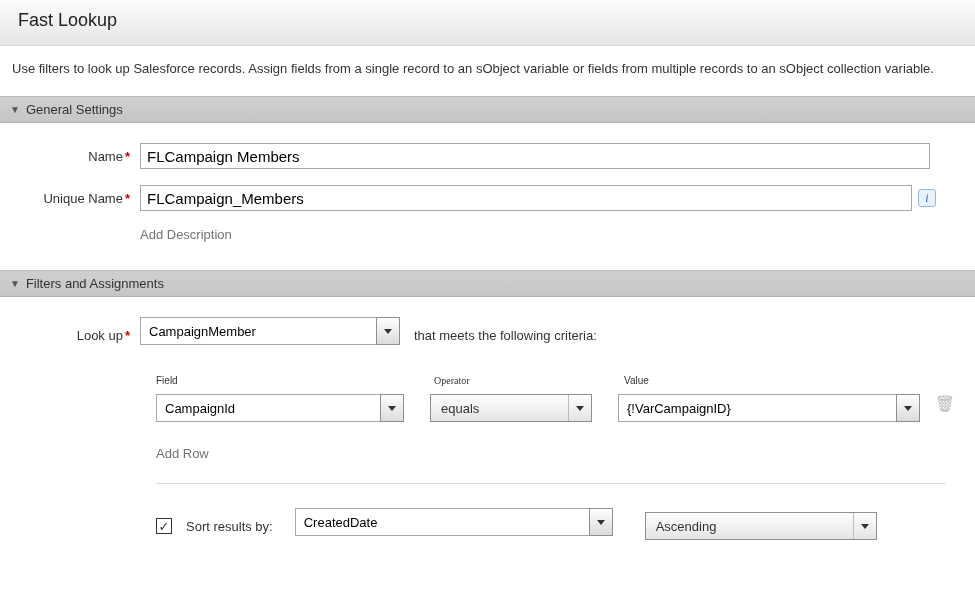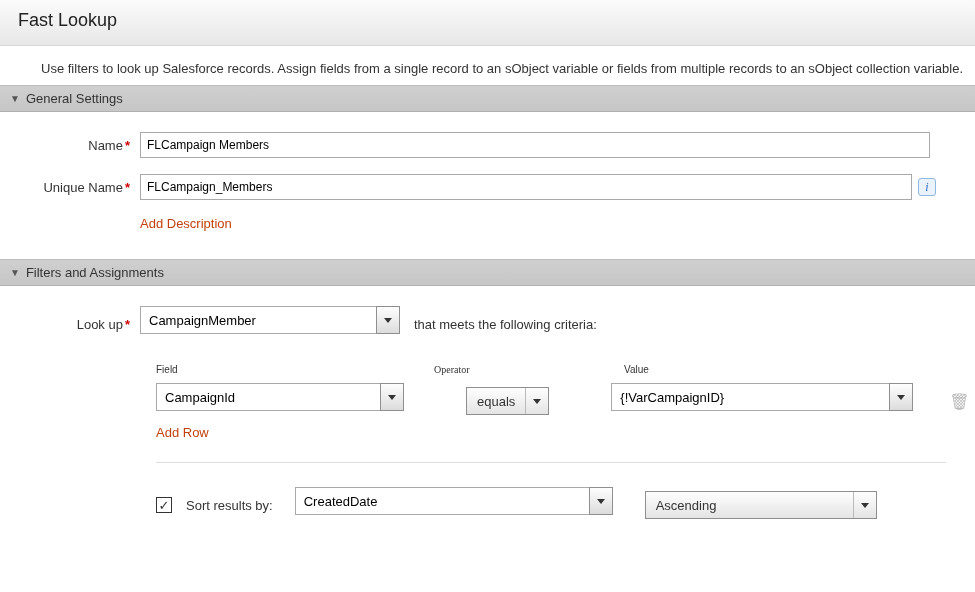--- a/index.html
+++ b/index.html
@@ -16,24 +16,23 @@
     border-bottom: 1px solid #d8d8d8;
     padding: 10px 6px 14px 18px;
   }
   .title-bar h1 {
     margin: 0;
     font-size: 18px;
     font-weight: normal;
     color: #222;
   }
   .intro {
-    padding: 14px 12px 7px 12px;
+    padding: 14px 12px 18px 12px;
     color: #333;
     line-height: 1.4;
-    text-align: right;
   }
   .section-header {
     background: linear-gradient(#cfcfcf, #c6c6c6);
     border-top: 1px solid #bdbdbd;
     border-bottom: 1px solid #b0b0b0;
     padding: 5px 10px;
     display: flex;
     align-items: center;
     gap: 6px;
   }
@@ -56,40 +55,40 @@
     width: 126px;
     text-align: right;
     padding-right: 6px;
     color: #333;
   }
   .req { color: #cc0000; font-weight: bold; margin-left: 2px; margin-right: 4px; }
   input.text {
     height: 26px;
     padding: 3px 6px;
     border: 1px solid #a9a9a9;
-    font-size: 12px;
+    font-size: 15px;
     width: 790px;
   }
   .info-icon {
     width: 18px;
     height: 18px;
     border: 1px solid #8fb8e0;
     border-radius: 3px;
     background: #eaf3fb;
     color: #2a6bc4;
     font-family: Georgia, serif;
     font-style: italic;
     font-size: 12px;
     display: inline-flex;
     align-items: center;
     justify-content: center;
     margin-left: 6px;
   }
   .link {
-    color: #c2410c;
+    color: #737373;
     cursor: pointer;
   }
   .lookup-row {
     display: flex;
     align-items: center;
     margin-bottom: 22px;
   }
   .lookup-row .form-label { width: 126px; }
   .combo {
     display: inline-flex;
@@ -144,24 +143,22 @@
     margin-left: 142px;
     color: #333;
     margin-bottom: 8px;
     font-size: 10px;
   }
   .fh-field   { width: 278px; }
   .fh-op      { width: 190px; font-family: Liberation Serif, serif; }
   .fh-val     { width: 260px; }
   .filter-row {
     display: flex;
-    align-items: center;
-    margin-left: 142px;
-    margin-bottom: 6px;
-    gap: 36px;
+    margin-left: 142px;
+    margin-bottom: 16px;
   }
   .filter-row .col-gap { margin-right: 26px; }
   .trash {
     margin-left: auto;
     margin-right: 6px;
     color: #bbb;
     font-size: 16px;
     cursor: pointer;
   }
   .add-row {

